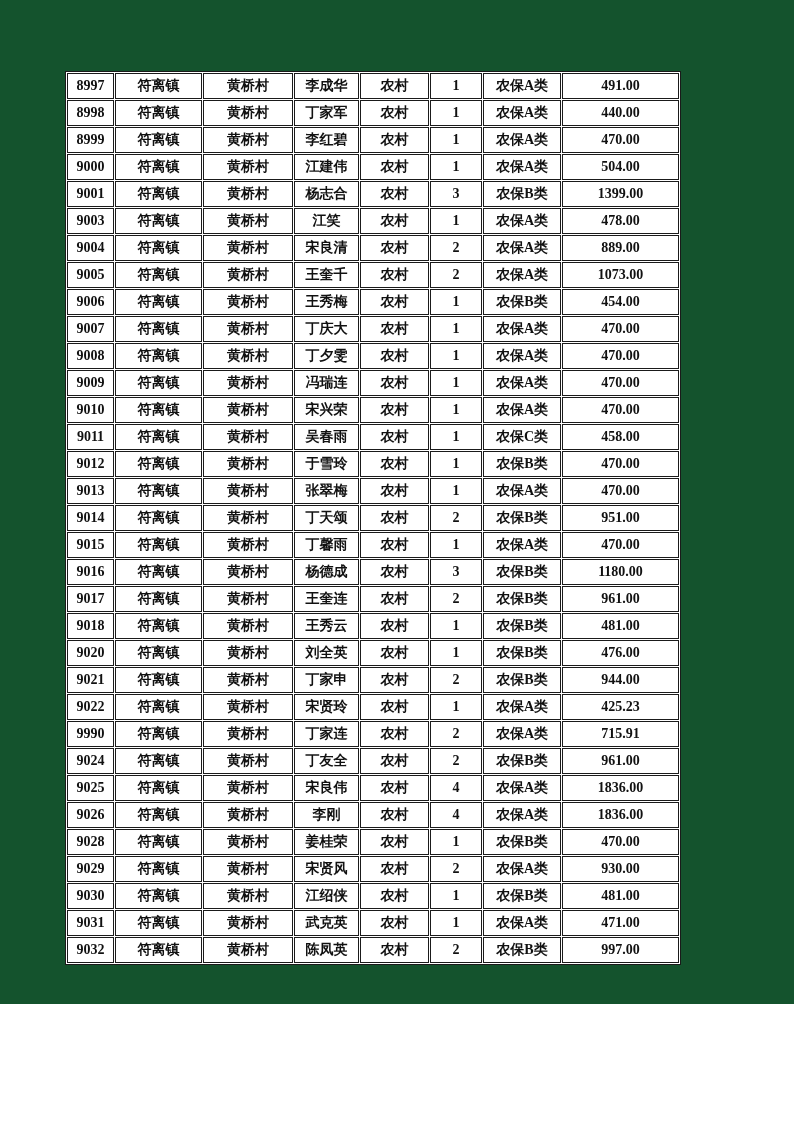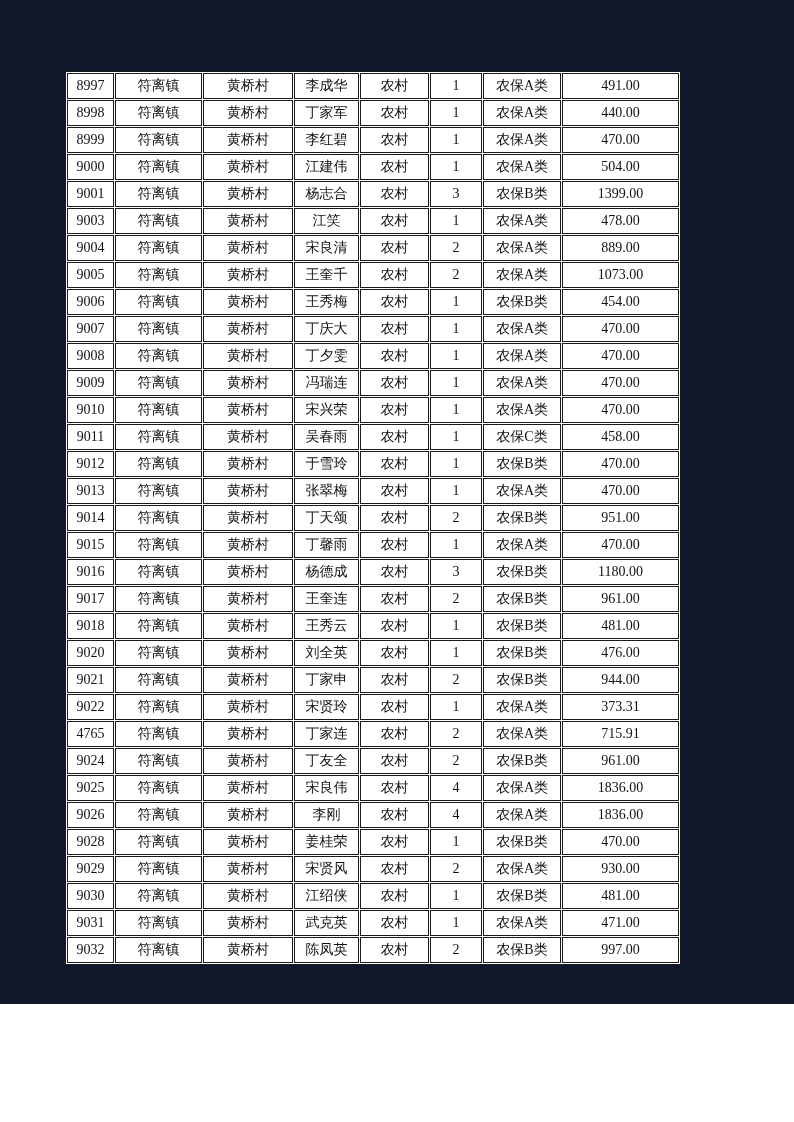--- a/index.html
+++ b/index.html
@@ -4,23 +4,24 @@
 <style>
   html, body {
     margin: 0;
     padding: 0;
     background: #ffffff;
   }
   .page {
     position: relative;
     width: 794px;
     height: 1004px;
-    background: #0f172a;
+    background: #14532d;
     overflow: hidden;
     font-family: "Liberation Serif", "DejaVu Serif", serif;
+    font-weight: bold;
   }
   table.roster {
     position: absolute;
     left: 65px;
     top: 71px;
     width: 614px;
     table-layout: fixed;
     border-collapse: separate;
     border-spacing: 1px;
     border: 1px solid #1a1a1a;
@@ -288,24 +289,24 @@
           <td>944.00</td>
         </tr>
         <tr>
           <td>9022</td>
           <td>符离镇</td>
           <td>黄桥村</td>
           <td>宋贤玲</td>
           <td>农村</td>
           <td>1</td>
           <td>农保A类</td>
-          <td>373.31</td>
-        </tr>
-        <tr>
-          <td>4765</td>
+          <td>425.23</td>
+        </tr>
+        <tr>
+          <td>9990</td>
           <td>符离镇</td>
           <td>黄桥村</td>
           <td>丁家连</td>
           <td>农村</td>
           <td>2</td>
           <td>农保A类</td>
           <td>715.91</td>
         </tr>
         <tr>
           <td>9024</td>

